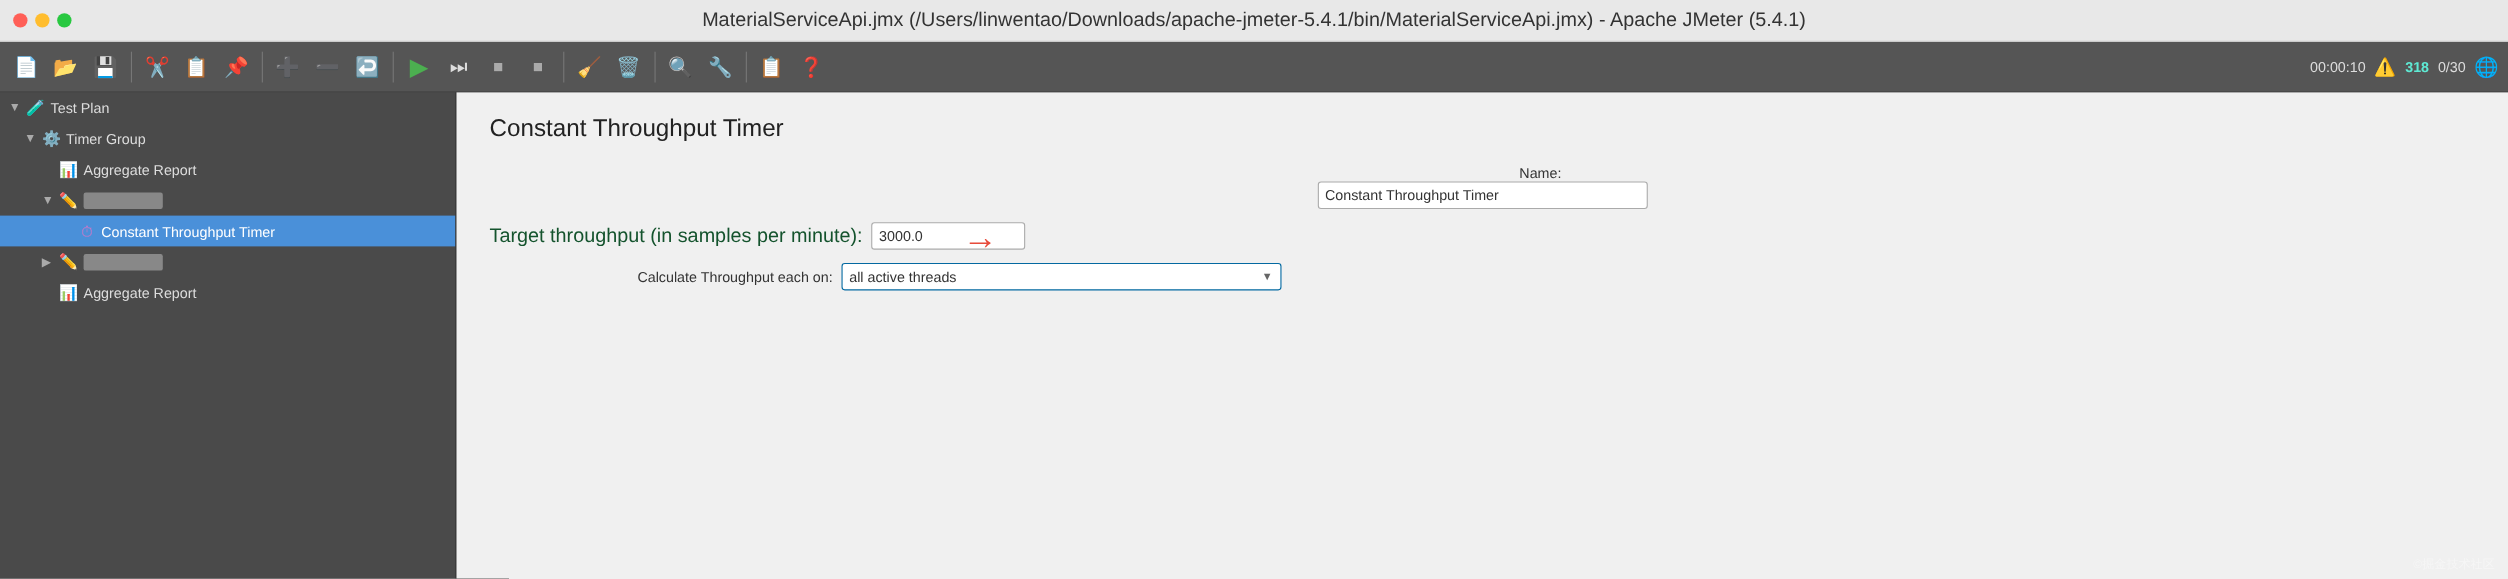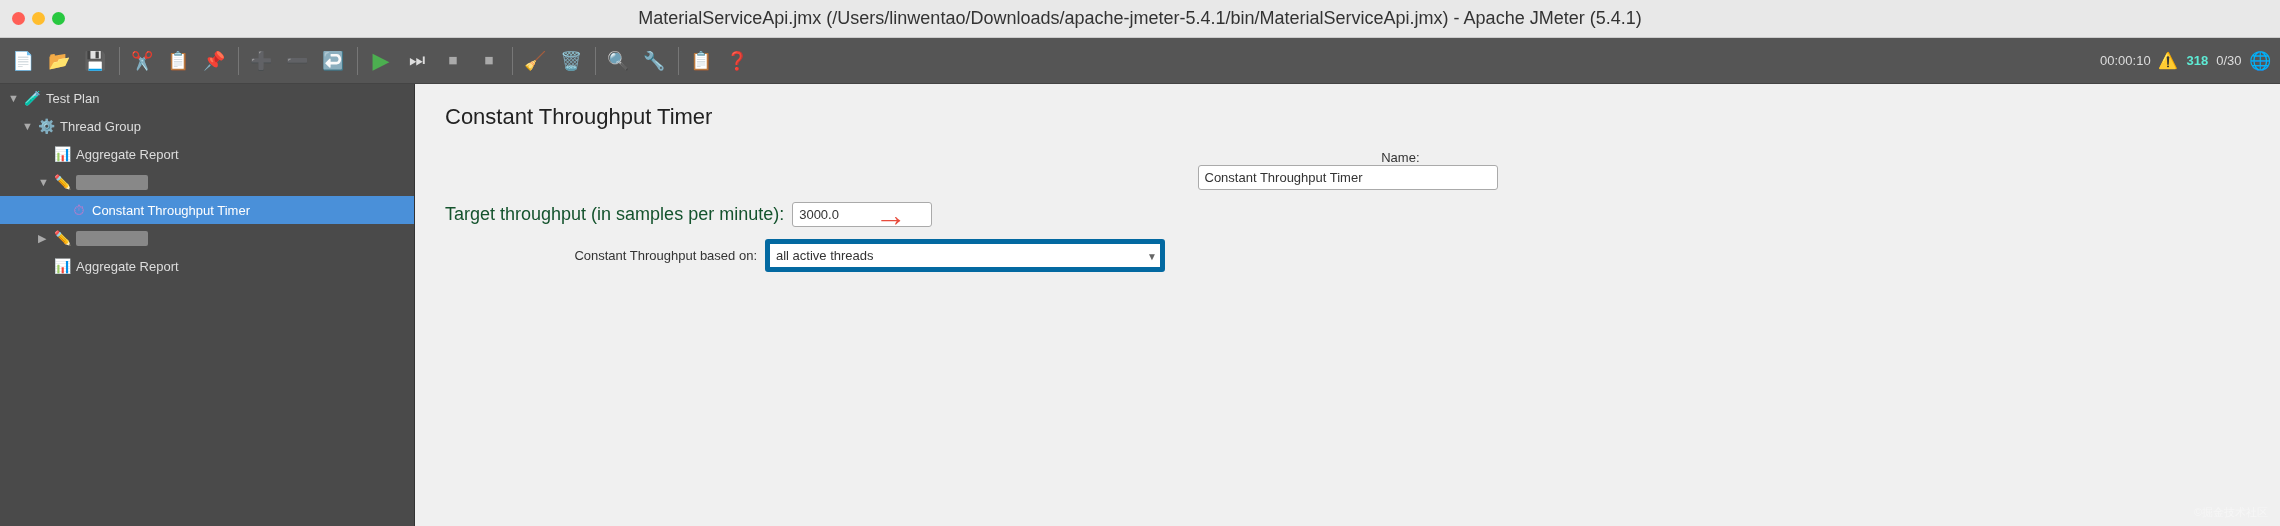--- a/index.html
+++ b/index.html
@@ -220,21 +220,21 @@
       margin-bottom: 12px;
     }
     .select-label {
       min-width: 320px;
       text-align: right;
       color: #333;
       font-size: 13px;
       padding-right: 8px;
     }
     .form-select {
-      border: 5px solid #0369a1;
+      border: 1px solid #0369a1;
       border-radius: 3px;
       padding: 4px 6px;
       font-size: 13px;
       background: white;
       color: #333;
       width: 400px;
       appearance: none;
       cursor: pointer;
     }
     .select-wrapper {
@@ -321,21 +321,21 @@
 
     <div class="sidebar-item level0">
       <span class="expand-arrow">▼</span>
       <span class="item-icon icon-testplan">🧪</span>
       <span>Test Plan</span>
     </div>
 
     <div class="sidebar-item level1">
       <span class="expand-arrow">▼</span>
       <span class="item-icon icon-threadgroup">⚙️</span>
-      <span>Thread Group</span>
+      <span>Timer Group</span>
     </div>
 
     <div class="sidebar-item level2">
       <span class="expand-arrow">&nbsp;</span>
       <span class="item-icon icon-aggregate">📊</span>
       <span>Aggregate Report</span>
     </div>
 
     <div class="sidebar-item level2">
       <span class="expand-arrow">▼</span>
@@ -375,21 +375,21 @@
 
 
     <div class="throughput-row">
       <label class="throughput-label">Target throughput (in samples per minute):</label>
       <input class="throughput-input" type="text" value="3000.0" style="">
 
       <span class="red-arrow">←</span>
     </div>
 
     <div class="select-row">
-      <label class="select-label">Constant Throughput based on:</label>
+      <label class="select-label">Calculate Throughput each on:</label>
       <div class="select-wrapper">
         <select class="form-select">
           <option>all active threads</option>
           <option>all active threads in current thread group</option>
           <option>all active threads (shared)</option>
           <option>current thread</option>
         </select>
       </div>
     </div>
 

